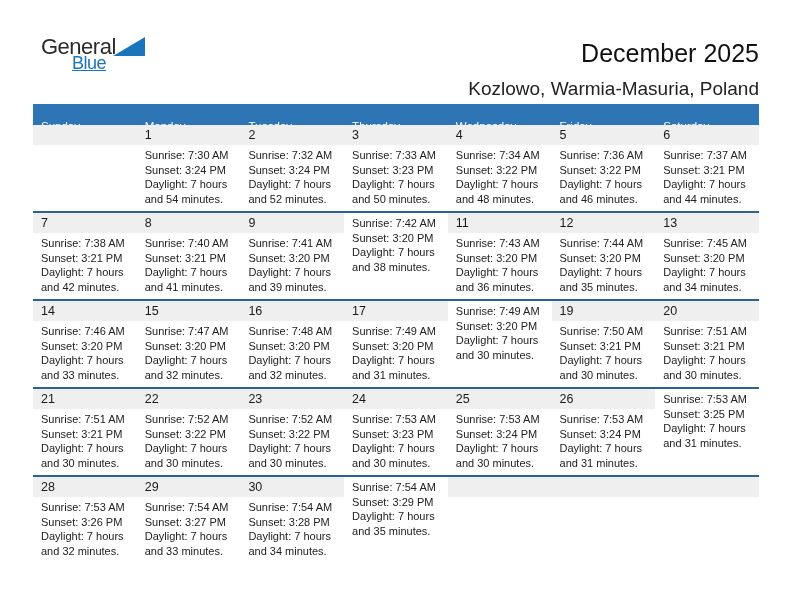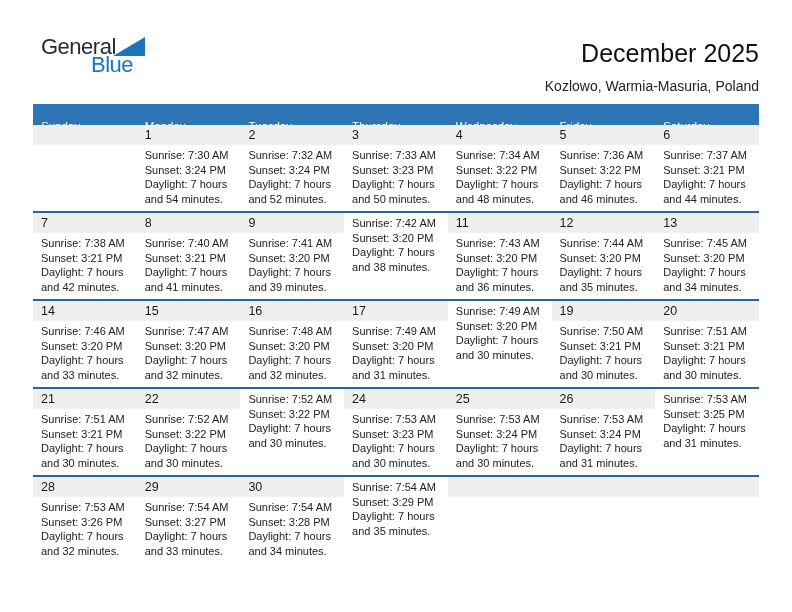--- a/index.html
+++ b/index.html
@@ -25,41 +25,42 @@
     line-height: 1;
   }
   .logo-triangle {
     width: 0; height: 0;
     border-left: 32px solid transparent;
     border-bottom: 19px solid var(--logo-blue, #1B75BC);
     margin-left: -3px;
     margin-bottom: 2px;
   }
   .logo-blue {
-    font-size: 22px;
+    font-size: 18px;
     color: var(--logo-blue, #1B75BC);
     letter-spacing: -0.5px;
     line-height: 1;
     margin-top: -4px;
-    margin-left: 58px;
+    margin-left: 39px;
+    text-decoration: underline;
   }
 
   
   .page-title {
     position: absolute;
     top: 40px; right: 33px;
     font-size: 25px;
     color: #111111;
     text-align: right;
     line-height: 1.1;
   }
   .page-subtitle {
     position: absolute;
     top: 78px; right: 33px;
-    font-size: 14px;
+    font-size: 19px;
     color: #222222;
     text-align: right;
   }
 
   
   .calendar {
     position: absolute;
     left: 33px; top: 104px;
     width: 726px;
   }
@@ -331,20 +332,21 @@
         <div class="day-cell">
           <div class="day-num">22</div>
           <div class="day-details">
             <div>Sunrise: 7:52 AM</div>
             <div>Sunset: 3:22 PM</div>
             <div>Daylight: 7 hours</div>
             <div>and 30 minutes.</div>
           </div>
         </div>
         <div class="day-cell">
+          <div class="day-num">23</div>
           <div class="day-details">
             <div>Sunrise: 7:52 AM</div>
             <div>Sunset: 3:22 PM</div>
             <div>Daylight: 7 hours</div>
             <div>and 30 minutes.</div>
           </div>
         </div>
         <div class="day-cell">
           <div class="day-num">24</div>
           <div class="day-details">

